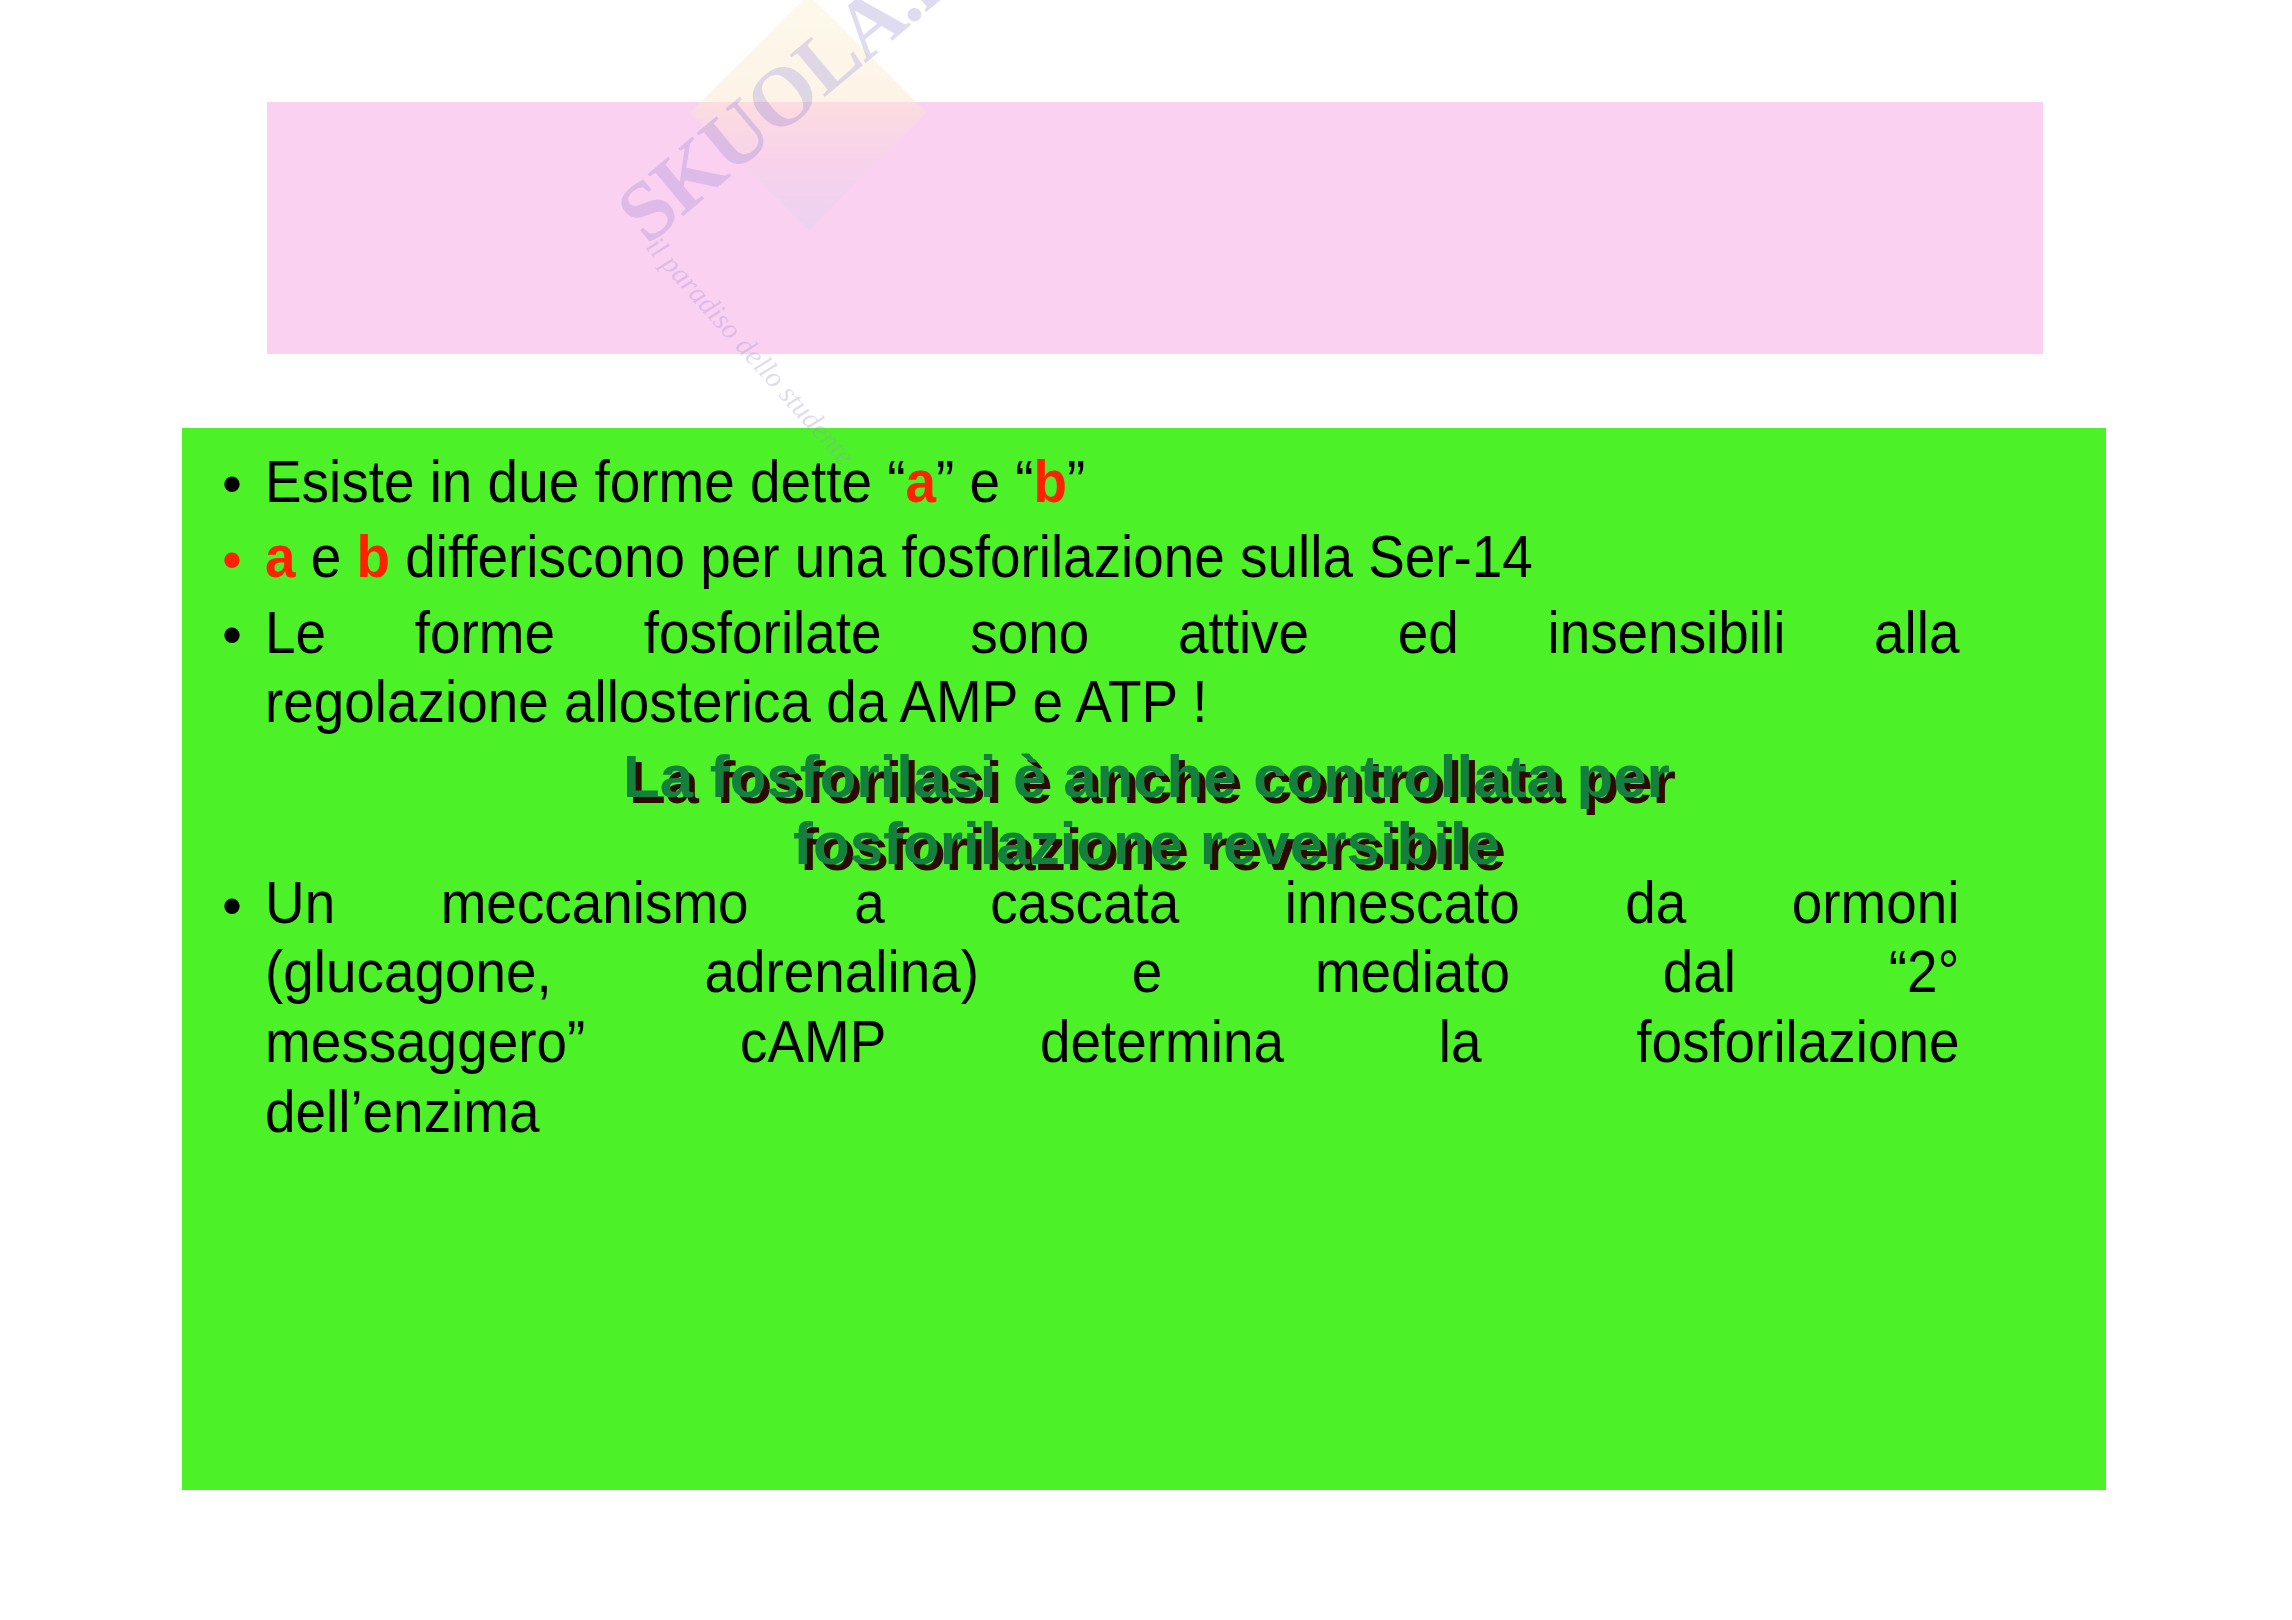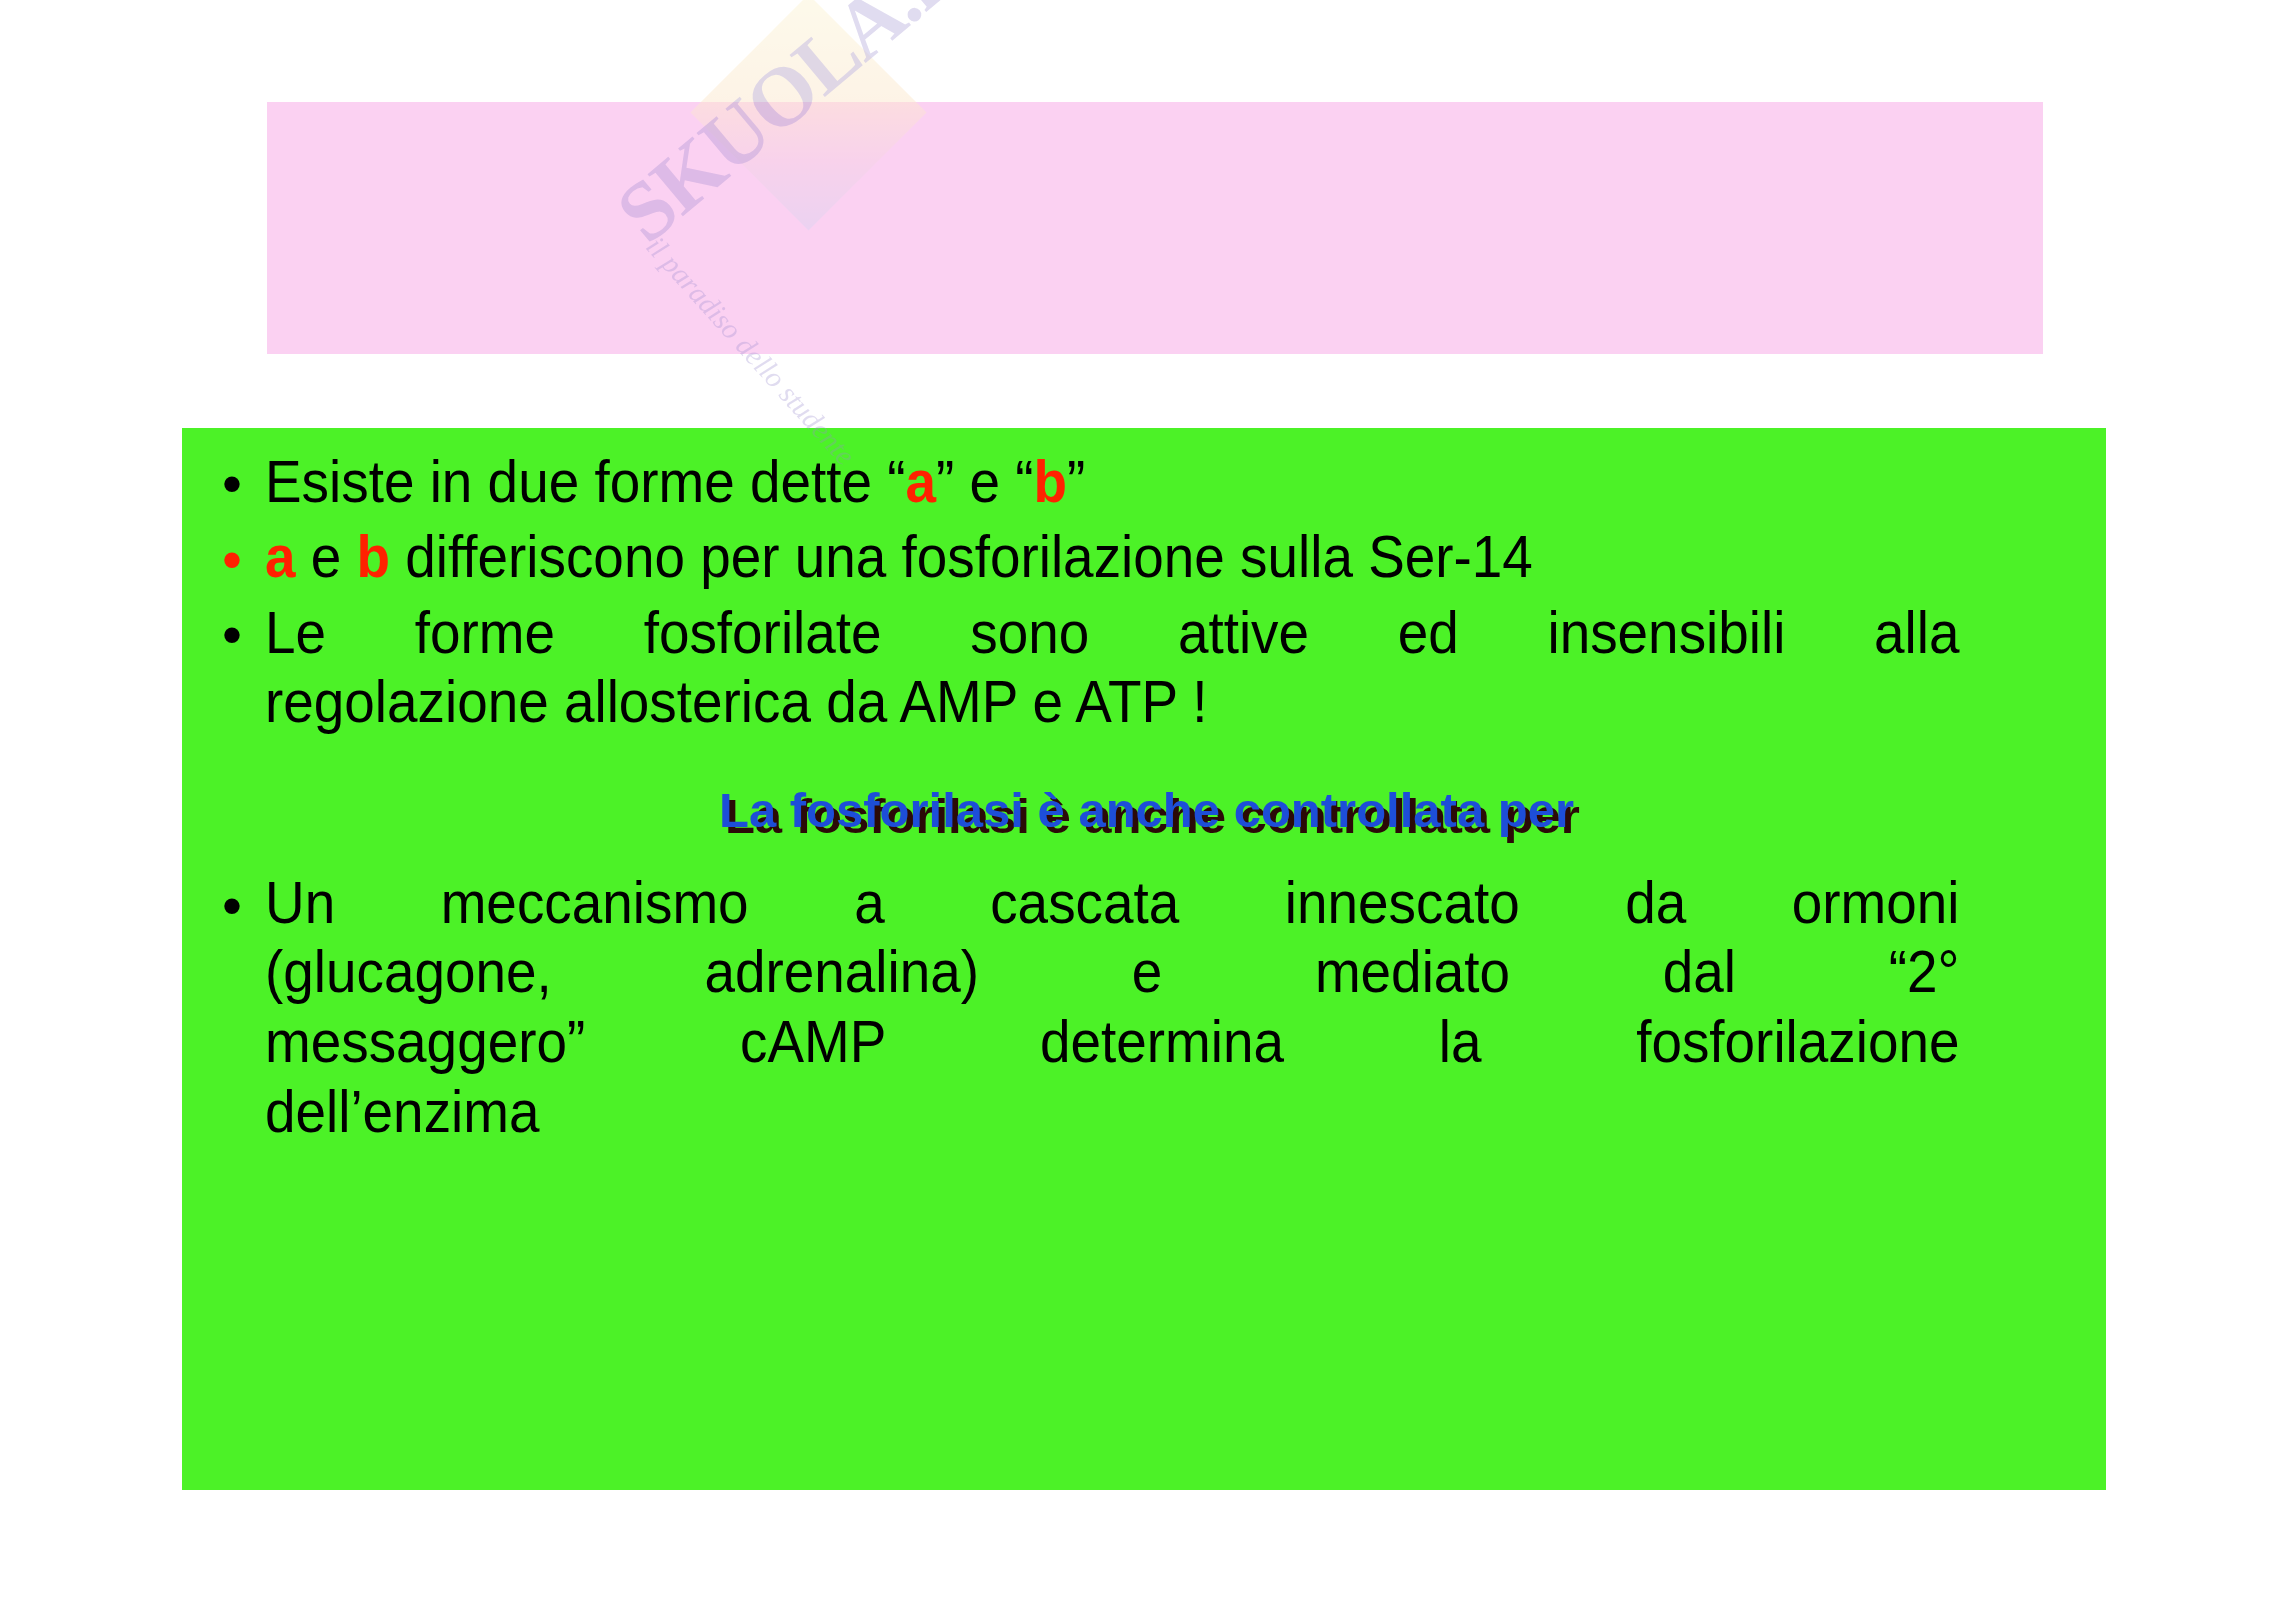--- a/index.html
+++ b/index.html
@@ -82,23 +82,23 @@
     height: 100%;
     display: flex;
     flex-direction: column;
     align-items: center;
     justify-content: center;
     z-index: 5;
   }
   .title-line {
     font-family: "Liberation Sans", sans-serif;
     font-weight: bold;
-    font-size: 49px;
+    font-size: 60px;
     line-height: 1.12;
-    color: #1d4ed8;
+    color: #15803d;
     text-shadow: 5.9px 5.9px 0 #2b0a07;
     white-space: nowrap;
     letter-spacing: 0px;
   }
 
   
   #content-box {
     position: absolute;
     left: 182px;
     top: 428px;
@@ -168,20 +168,21 @@
 
 <div id="watermark">
   <div class="wm-diamond"></div>
   <div class="wm-brand">SKUOLA.net</div>
   <div class="wm-sub">il paradiso dello studente</div>
 </div>
 
 <div id="title-box"></div>
 <div id="title-text">
   <div class="title-line">La fosforilasi è anche controllata per</div>
+  <div class="title-line">fosforilazione reversibile</div>
 </div>
 
 <div id="content-box">
   <div id="bullet-list">
 
     <div class="bullet-row">
       <div class="bullet-marker">•</div>
       <div class="bullet-text nowrap"><span>Esiste in due forme dette “</span><span class="ab">a</span><span>” e “</span><span class="ab">b</span><span>”</span></div>
     </div>
 

